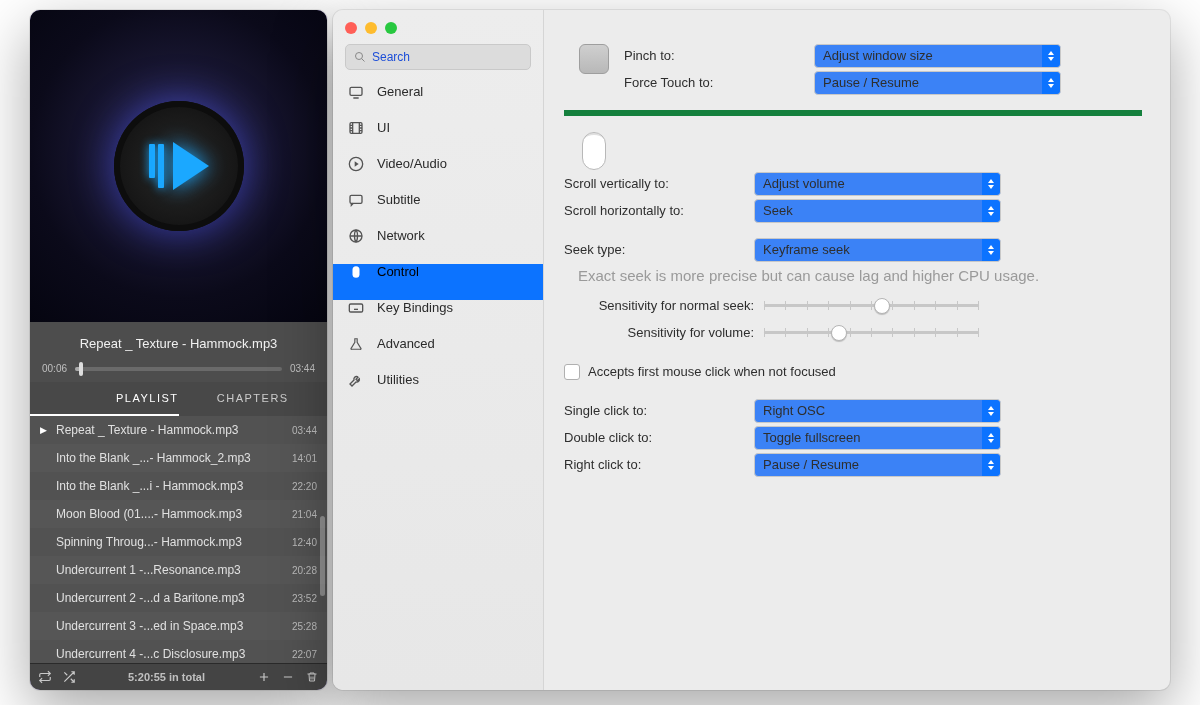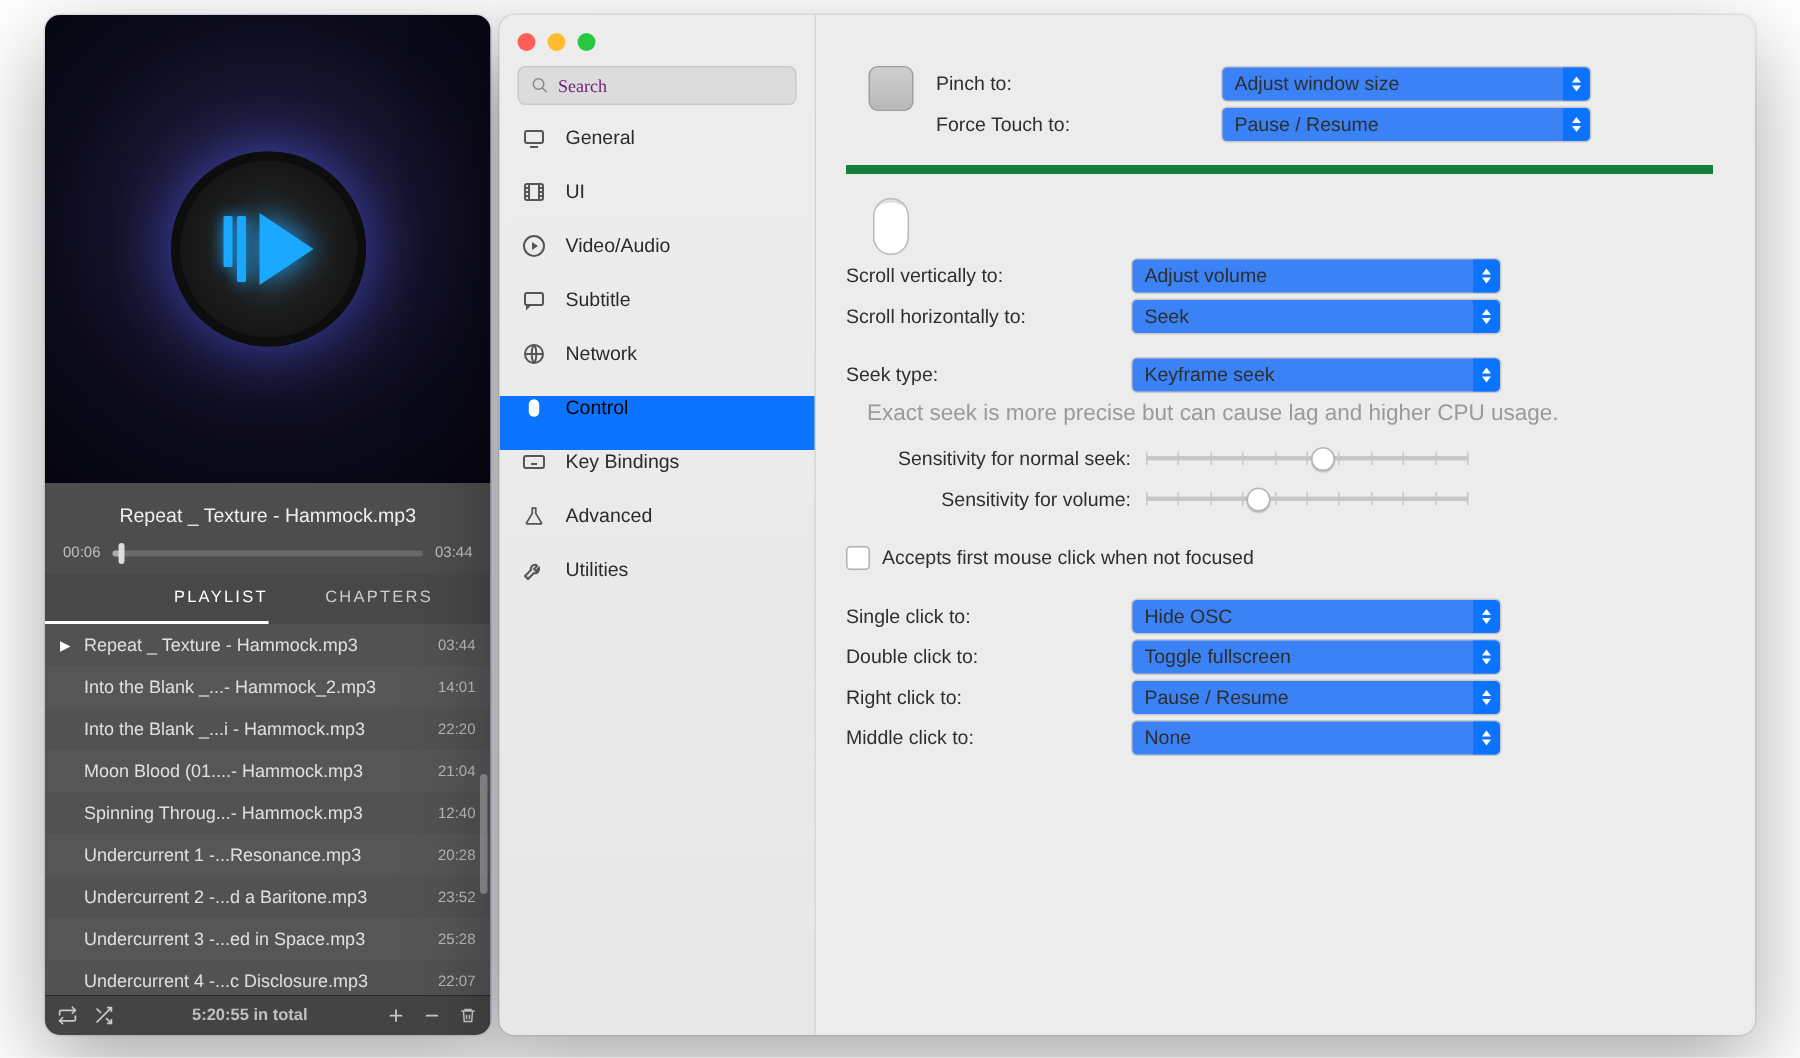--- a/index.html
+++ b/index.html
@@ -39,21 +39,21 @@
   .row .dur{font-size:10px;color:#bbb;margin-left:6px;}
   .list .scroll{position:absolute;right:2px;top:100px;width:5px;height:80px;background:rgba(255,255,255,.35);border-radius:3px;}
   .pfooter{height:26px;background:#444;border-top:1px solid #2a2a2a;display:flex;align-items:center;padding:0 8px;color:#c0c0c0;font-size:11px;gap:10px;}
   .pfooter .spacer{flex:1;font-weight:bold;}
   .picon{width:14px;height:14px;display:inline-flex;align-items:center;justify-content:center;color:#c8c8c8;}
   
   .prefs{left:333px;top:10px;width:837px;height:680px;background:var(--prefs-bg);display:flex;overflow:hidden;}
   .sidebar{width:210px;background:linear-gradient(#ededed,#e7e7e7);border-right:1px solid #d5d5d5;display:flex;flex-direction:column;}
   .traffic{display:flex;gap:8px;padding:12px 12px 10px;}
   .tl{width:12px;height:12px;border-radius:50%;}
-  .search{margin:0 12px 8px;height:24px;border-radius:5px;background:#dcdcdc;border:1px solid #c9c9c9;display:flex;align-items:center;padding:0 8px;color:#701a75;font-size:12px;gap:6px;font-family:Liberation Serif, serif;}
+  .search{margin:0 12px 8px;height:24px;border-radius:5px;background:#dcdcdc;border:1px solid #c9c9c9;display:flex;align-items:center;padding:0 8px;color:#1d4ed8;font-size:12px;gap:6px;}
   .navlist{padding-top:6px;}
   .nav{display:flex;align-items:flex-start;height:36px;padding:0 14px;gap:12px;font-size:13px;color:#2a2a2a;}
   .nav.active{background:var(--accent);color:#000000;border-radius:0;}
   .nav .nicon{width:18px;display:flex;justify-content:center;color:#555;}
   .nav.active .nicon{color:#fff;}
   .content{flex:1;overflow:auto;padding:18px 28px 18px 20px;}
   .group{display:flex;padding:14px 0;}
   .group + .group{border-top:6px solid #15803d;flex-direction:column;}
   .devcol{width:60px;display:flex;justify-content:center;padding-top:2px;}
   .devbox{width:28px;height:28px;border-radius:6px;background:linear-gradient(#cfcfcf,#b8b8b8);border:1px solid #9e9e9e;}
@@ -380,44 +380,37 @@
           </div>
           <div style="height:12px"></div>
           <div class="prow" style="align-items:center">
             <div class="chk"></div>
             <div>Accepts first mouse click when not focused</div>
           </div>
           <div style="height:12px"></div>
           <div class="prow">
             <div class="plabel">Single click to:</div>
             <div class="pselect">
-                <span>Hide OSC</span>
+                <span>Right OSC</span>
                 <div class="arrow"></div>
               </div>
           </div>
           <div class="prow">
             <div class="plabel">Double click to:</div>
             <div class="pselect">
                 <span>Toggle fullscreen</span>
                 <div class="arrow"></div>
               </div>
           </div>
           <div class="prow">
             <div class="plabel">Right click to:</div>
             <div class="pselect">
                 <span>Pause / Resume</span>
                 <div class="arrow"></div>
               </div>
           </div>
-          <div class="prow">
-            <div class="plabel">Middle click to:</div>
-            <div class="pselect">
-                <span>None</span>
-                <div class="arrow"></div>
-              </div>
-          </div>
         </div>
       </div>
 
     </div>
   </div>
 
 </div>
 
 </body></html>

